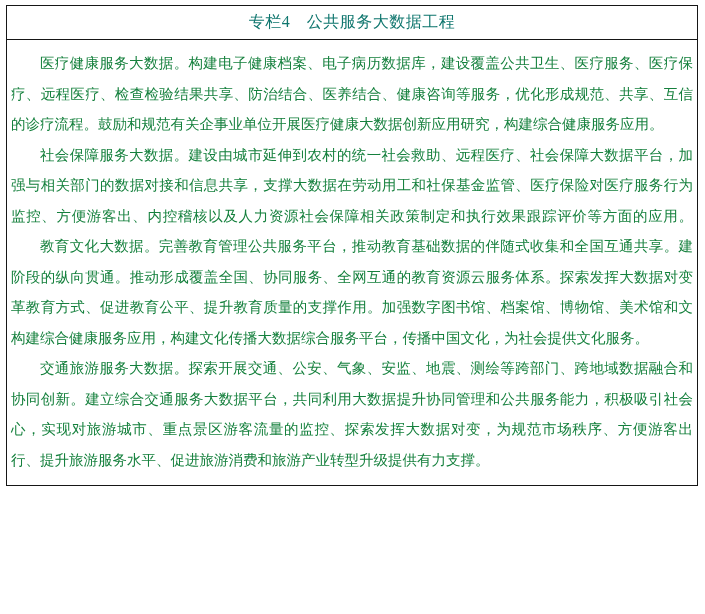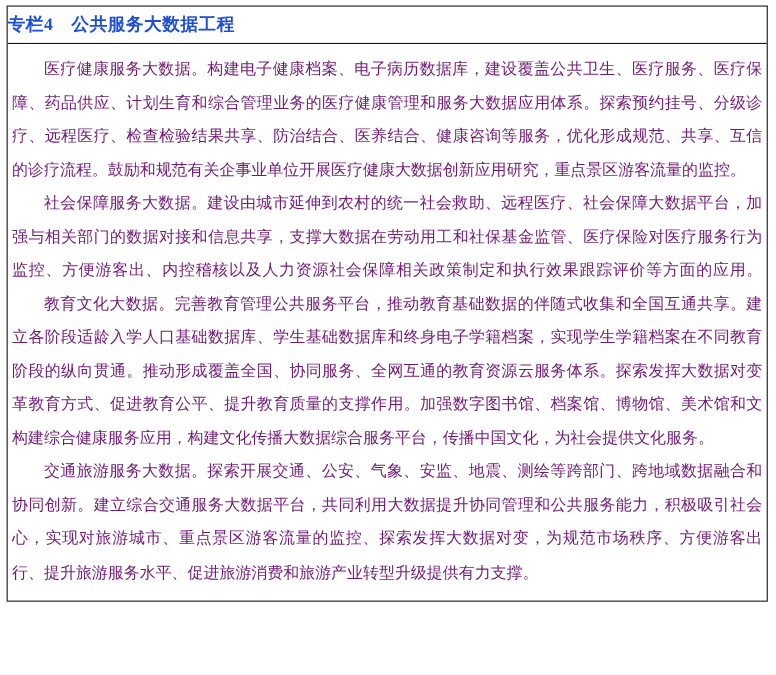--- a/index.html
+++ b/index.html
@@ -16,64 +16,63 @@
   .panel {
     position: absolute;
     left: 6px;
     top: 5px;
     width: 692px;
     border: 1px solid #161616;
     background: #ffffff;
   }
   .panel-header {
     border-bottom: 1px solid #161616;
+    text-align: center;
     padding: 6px 0 6px 0;
     font-size: 16px;
-    font-weight: 700;
+    font-weight: 400;
     letter-spacing: 0.5px;
-    color: #1d4ed8;
+    color: #0f766e;
   }
   .panel-body {
     padding: 8px 4px 10px 4px;
   }
   .para { }
   .tline {
     font-size: 14.5px;
     line-height: 30.5px;
-    color: #701a75;
+    color: #15803d;
     text-align: justify;
     text-align-last: justify;
     letter-spacing: 0;
   }
   .tline.pfirst { text-indent: 2em; }
   .tline.plast { text-align-last: left; }
 </style>
 </head>
 <body>
 
 <div class="page">
   <div class="panel">
     <div class="panel-header">
       <span>专栏4　公共服务大数据工程</span>
     </div>
     <div class="panel-body" id="panel-body">
         <div class="para">
           <div class="tline pfirst">医疗健康服务大数据。构建电子健康档案、电子病历数据库，建设覆盖公共卫生、医疗服务、医疗保</div>
-          <div class="tline">障、药品供应、计划生育和综合管理业务的医疗健康管理和服务大数据应用体系。探索预约挂号、分级诊</div>
           <div class="tline">疗、远程医疗、检查检验结果共享、防治结合、医养结合、健康咨询等服务，优化形成规范、共享、互信</div>
-          <div class="tline plast">的诊疗流程。鼓励和规范有关企事业单位开展医疗健康大数据创新应用研究，重点景区游客流量的监控。</div>
+          <div class="tline plast">的诊疗流程。鼓励和规范有关企事业单位开展医疗健康大数据创新应用研究，构建综合健康服务应用。</div>
         </div>
         <div class="para">
           <div class="tline pfirst">社会保障服务大数据。建设由城市延伸到农村的统一社会救助、远程医疗、社会保障大数据平台，加</div>
           <div class="tline">强与相关部门的数据对接和信息共享，支撑大数据在劳动用工和社保基金监管、医疗保险对医疗服务行为</div>
           <div class="tline">监控、方便游客出、内控稽核以及人力资源社会保障相关政策制定和执行效果跟踪评价等方面的应用。</div>
         </div>
         <div class="para">
           <div class="tline pfirst">教育文化大数据。完善教育管理公共服务平台，推动教育基础数据的伴随式收集和全国互通共享。建</div>
-          <div class="tline">立各阶段适龄入学人口基础数据库、学生基础数据库和终身电子学籍档案，实现学生学籍档案在不同教育</div>
           <div class="tline">阶段的纵向贯通。推动形成覆盖全国、协同服务、全网互通的教育资源云服务体系。探索发挥大数据对变</div>
           <div class="tline">革教育方式、促进教育公平、提升教育质量的支撑作用。加强数字图书馆、档案馆、博物馆、美术馆和文</div>
           <div class="tline plast">构建综合健康服务应用，构建文化传播大数据综合服务平台，传播中国文化，为社会提供文化服务。</div>
         </div>
         <div class="para">
           <div class="tline pfirst">交通旅游服务大数据。探索开展交通、公安、气象、安监、地震、测绘等跨部门、跨地域数据融合和</div>
           <div class="tline">协同创新。建立综合交通服务大数据平台，共同利用大数据提升协同管理和公共服务能力，积极吸引社会</div>
           <div class="tline">心，实现对旅游城市、重点景区游客流量的监控、探索发挥大数据对变，为规范市场秩序、方便游客出</div>
           <div class="tline plast">行、提升旅游服务水平、促进旅游消费和旅游产业转型升级提供有力支撑。</div>
         </div>

